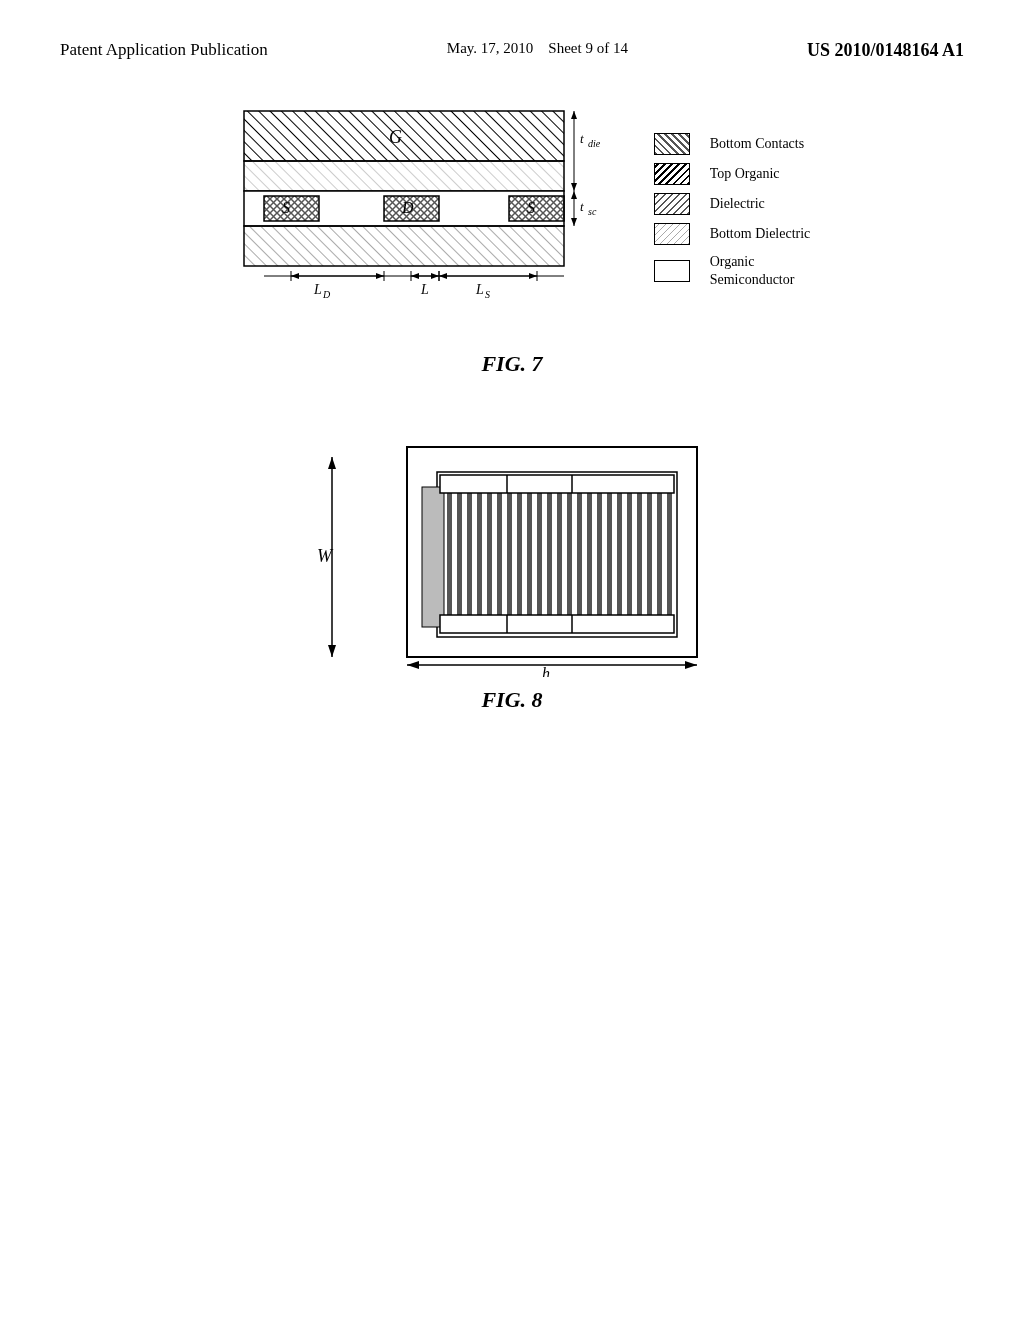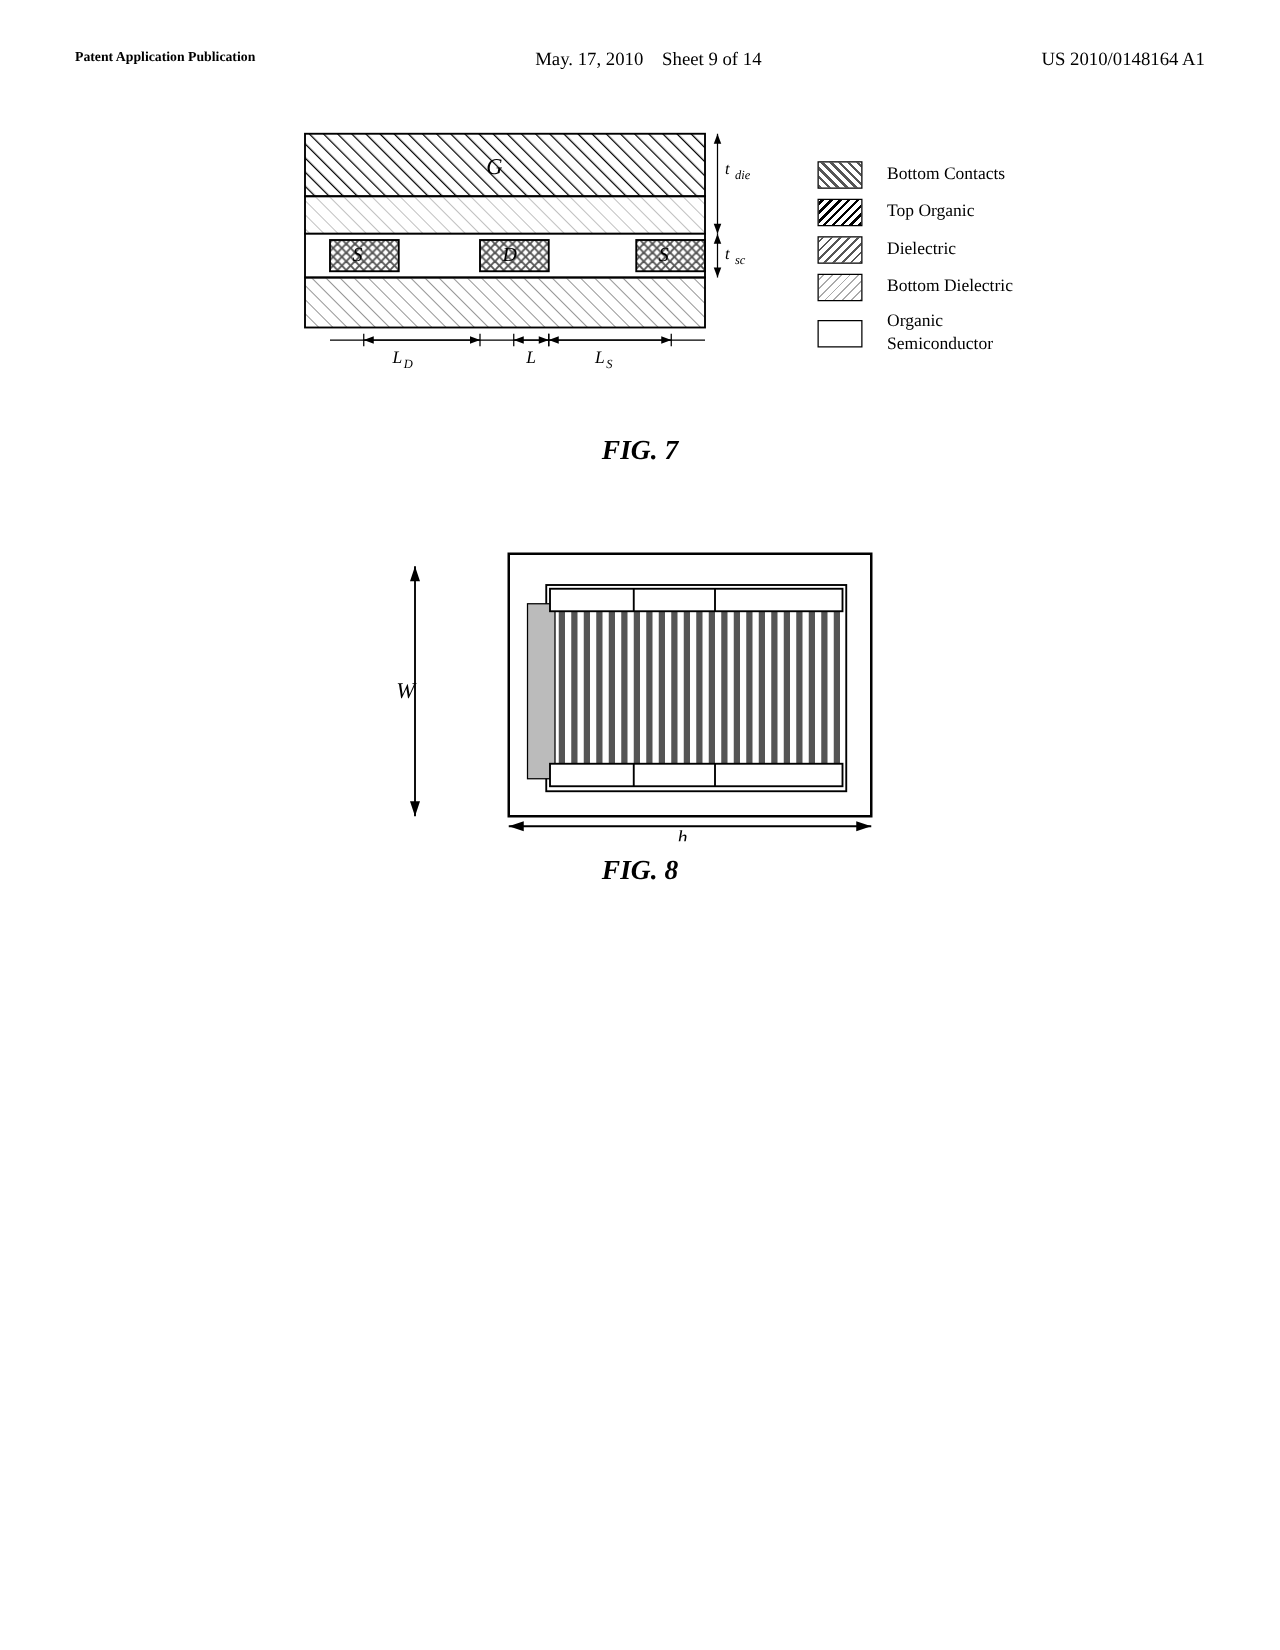--- a/index.html
+++ b/index.html
@@ -20,31 +20,31 @@
 
     
     .header {
       display: flex;
       justify-content: space-between;
       align-items: flex-start;
       margin-bottom: 40px;
       font-size: 15px;
     }
     .header-title {
-      font-weight: bold;
-      font-size: 11px;
+      font-weight: normal;
+      font-size: 17px;
       max-width: 320px;
     }
     .header-date {
       text-align: center;
       font-size: 15px;
     }
     .header-patent {
-      font-size: 15px;
-      font-weight: normal;
+      font-size: 18px;
+      font-weight: bold;
     }
 
     
     .fig7-section {
       margin-top: 20px;
       display: flex;
       flex-direction: column;
       align-items: center;
     }
 

